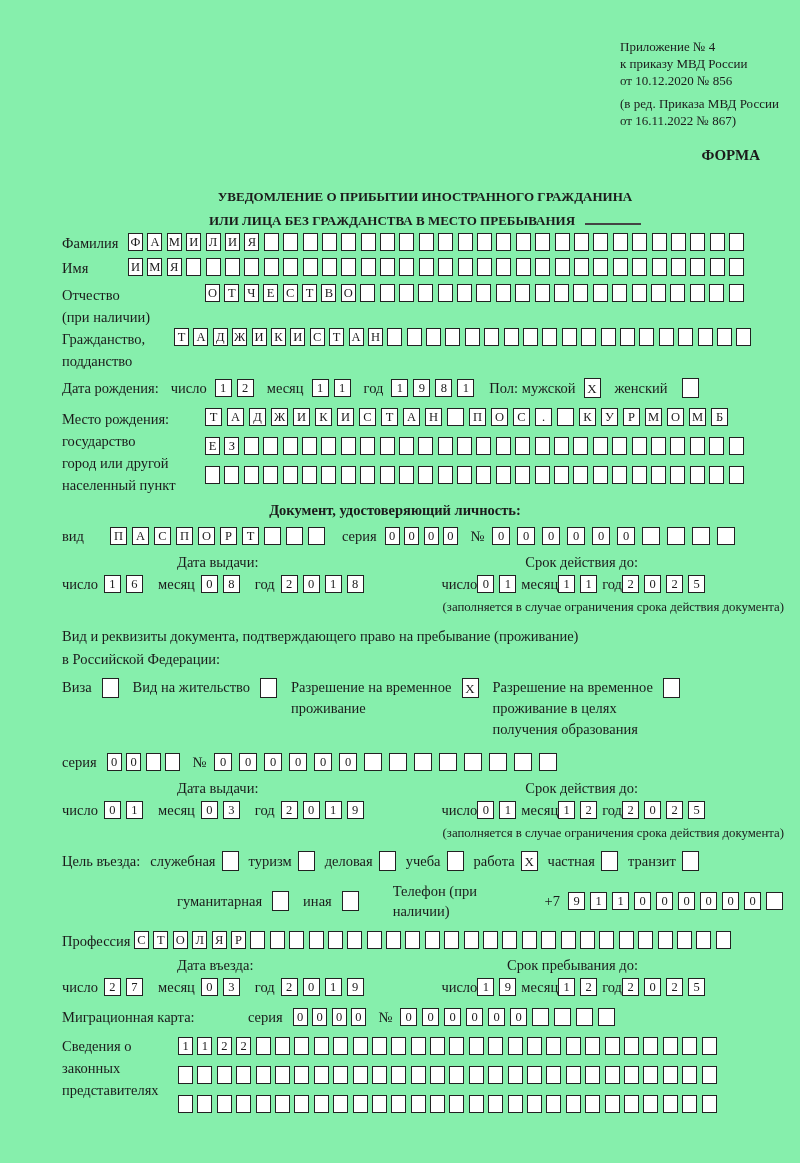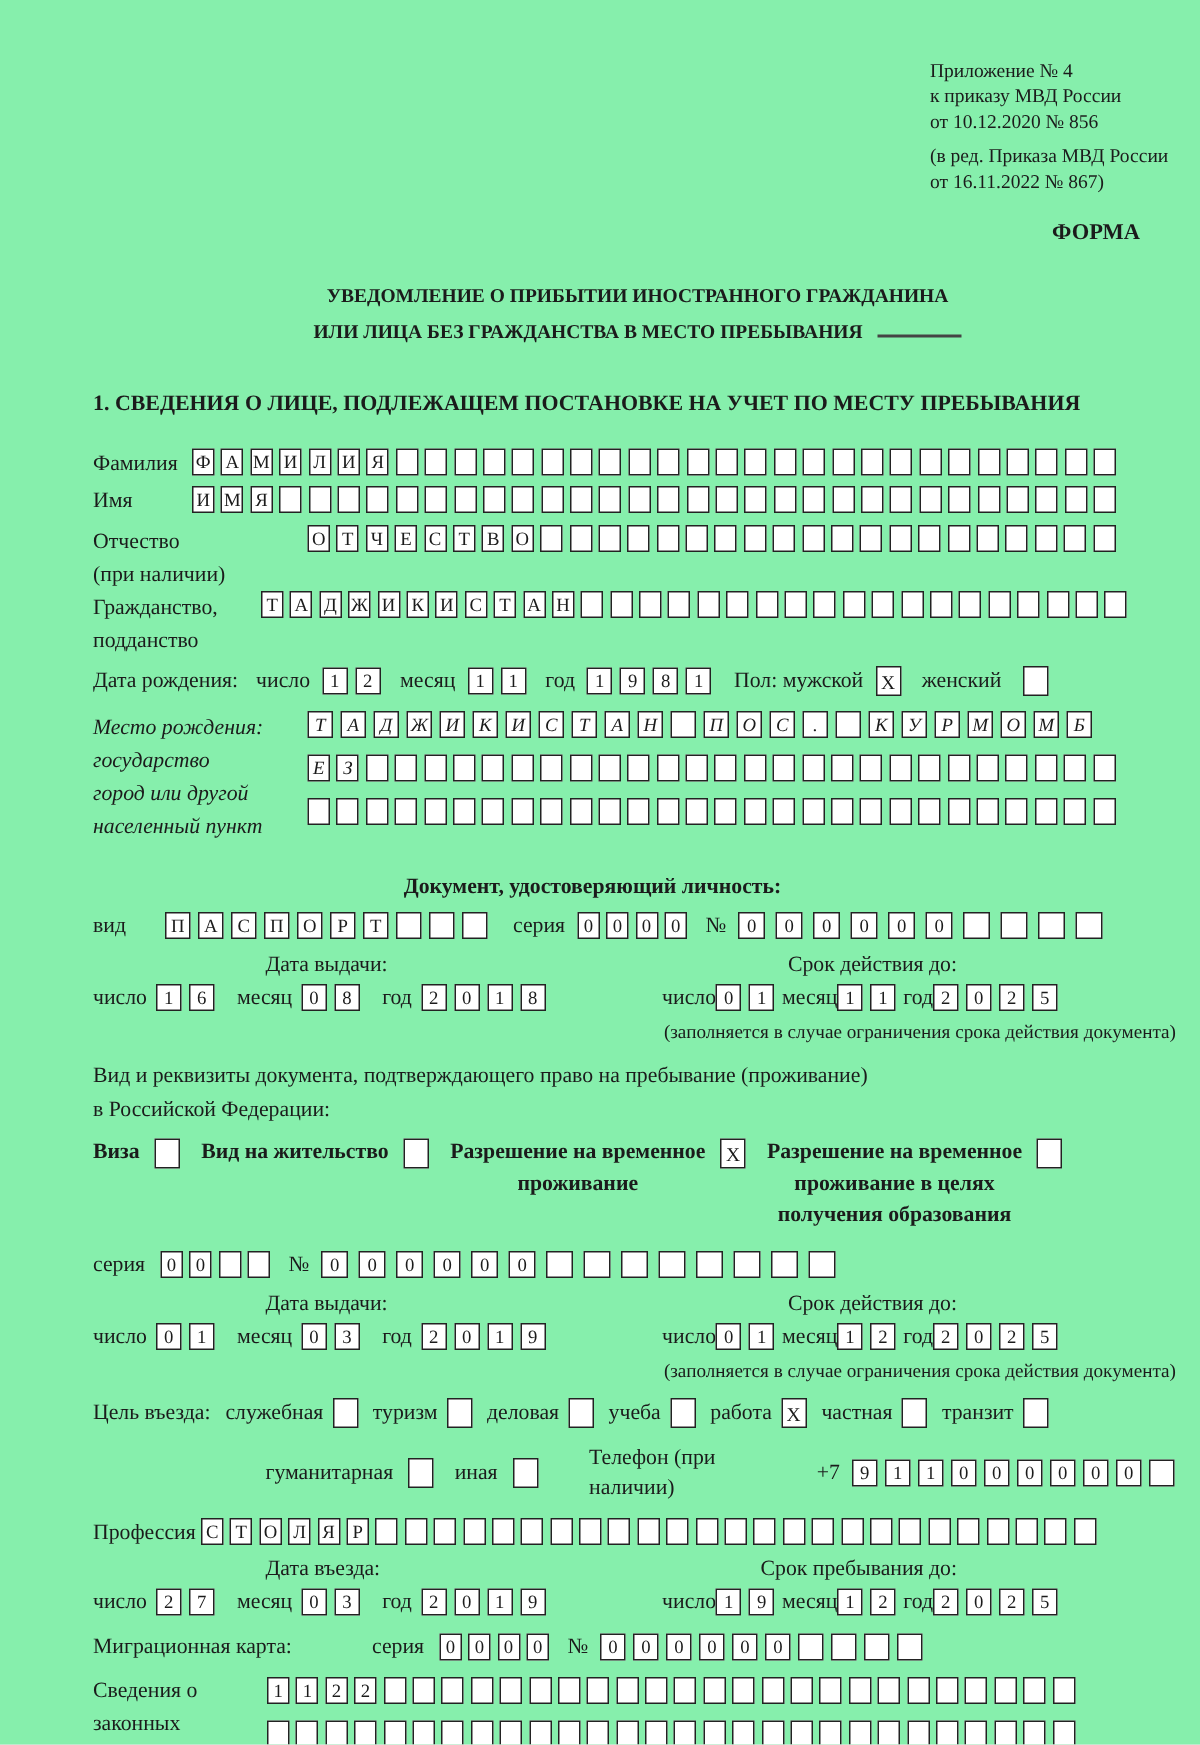--- a/index.html
+++ b/index.html
@@ -37,21 +37,21 @@
   .dh-left{margin-left:115px;}
   .dh-right{margin-left:auto;margin-right:150px;}
   .date-row{display:flex;align-items:center;margin-top:2px;}
   .dgroup{display:flex;align-items:center;}
   .dgroup-right{display:flex;align-items:center;margin-left:auto;margin-right:78px;}
   .dgroup .dlabel{margin-right:6px;} .dgroup .cells{margin-right:10px;}
   .note{text-align:right;font-size:12.8px;margin:3px 4px 8px 0;}
   .para{line-height:23px;}
   .opt-row{display:flex;align-items:flex-start;margin-top:6px;margin-bottom:12px;}
   .opt{display:flex;align-items:flex-start;}
-  .opt-label{text-align:center;line-height:21px;font-weight:bold;}
+  .opt-label{text-align:left;line-height:21px;}
   .opt .cbx{margin-left:10px;margin-top:1px;}
   .purpose-row{display:flex;align-items:center;margin-top:6px;}
   .purpose-row .cbx{margin-left:6px;}
   .purpose-row .plabel{margin-left:10px;}
   .purpose2{display:flex;align-items:center;margin-top:10px;margin-left:115px;}
 </style>
 </head>
 <body>
 
 <div class="page">
@@ -68,21 +68,20 @@
 
   <div class="form-label">ФОРМА</div>
 
   <div class="title">
     <div>УВЕДОМЛЕНИЕ О ПРИБЫТИИ ИНОСТРАННОГО ГРАЖДАНИНА</div>
     <div>
       <span>ИЛИ ЛИЦА БЕЗ ГРАЖДАНСТВА В МЕСТО ПРЕБЫВАНИЯ</span><span class="blank-line"></span>
     </div>
   </div>
 
-  <div class="sheading">1. СВЕДЕНИЯ О ЛИЦЕ, ПОДЛЕЖАЩЕМ ПОСТАНОВКЕ НА УЧЕТ ПО МЕСТУ ПРЕБЫВАНИЯ</div>
 
   <div class="frow mb5">
     <div class="lbl w66">Фамилия</div>
     <div class="cells">
         <span class="cell">Ф</span>
         <span class="cell">А</span>
         <span class="cell">М</span>
         <span class="cell">И</span>
         <span class="cell">Л</span>
         <span class="cell">И</span>
@@ -251,21 +250,21 @@
     <span class="gap10">Пол: мужской</span>
     <span class="cells cbx gap8">
         <span class="cell">X</span>
       </span>
     <span class="gap14">женский</span>
     <span class="cells cbx gap14">
         <span class="cell"></span>
       </span>
   </div>
 
-  <div class="frow" style="margin-bottom:19px;font-style:italic;">
+  <div class="frow" style="margin-bottom:4px;">
     <div class="lbl w143">
       <div>Место рождения:</div>
       <div>государство</div>
       <div>город или другой</div>
       <div>населенный пункт</div>
     </div>
     <div class="stack">
       <div class="cells wide">
           <span class="cell">Т</span>
           <span class="cell">А</span>

